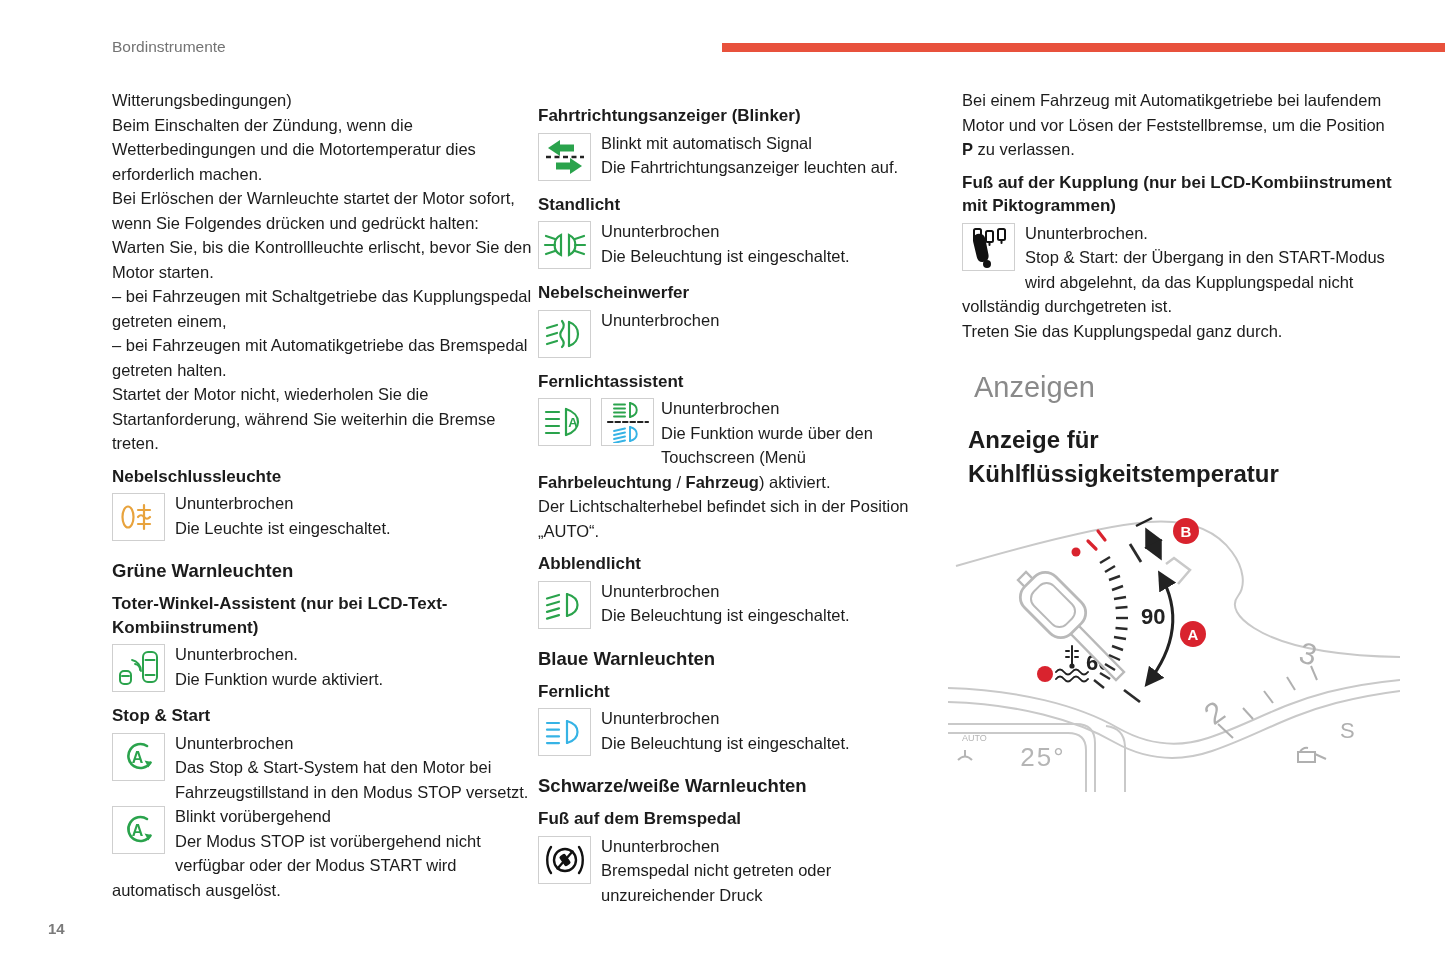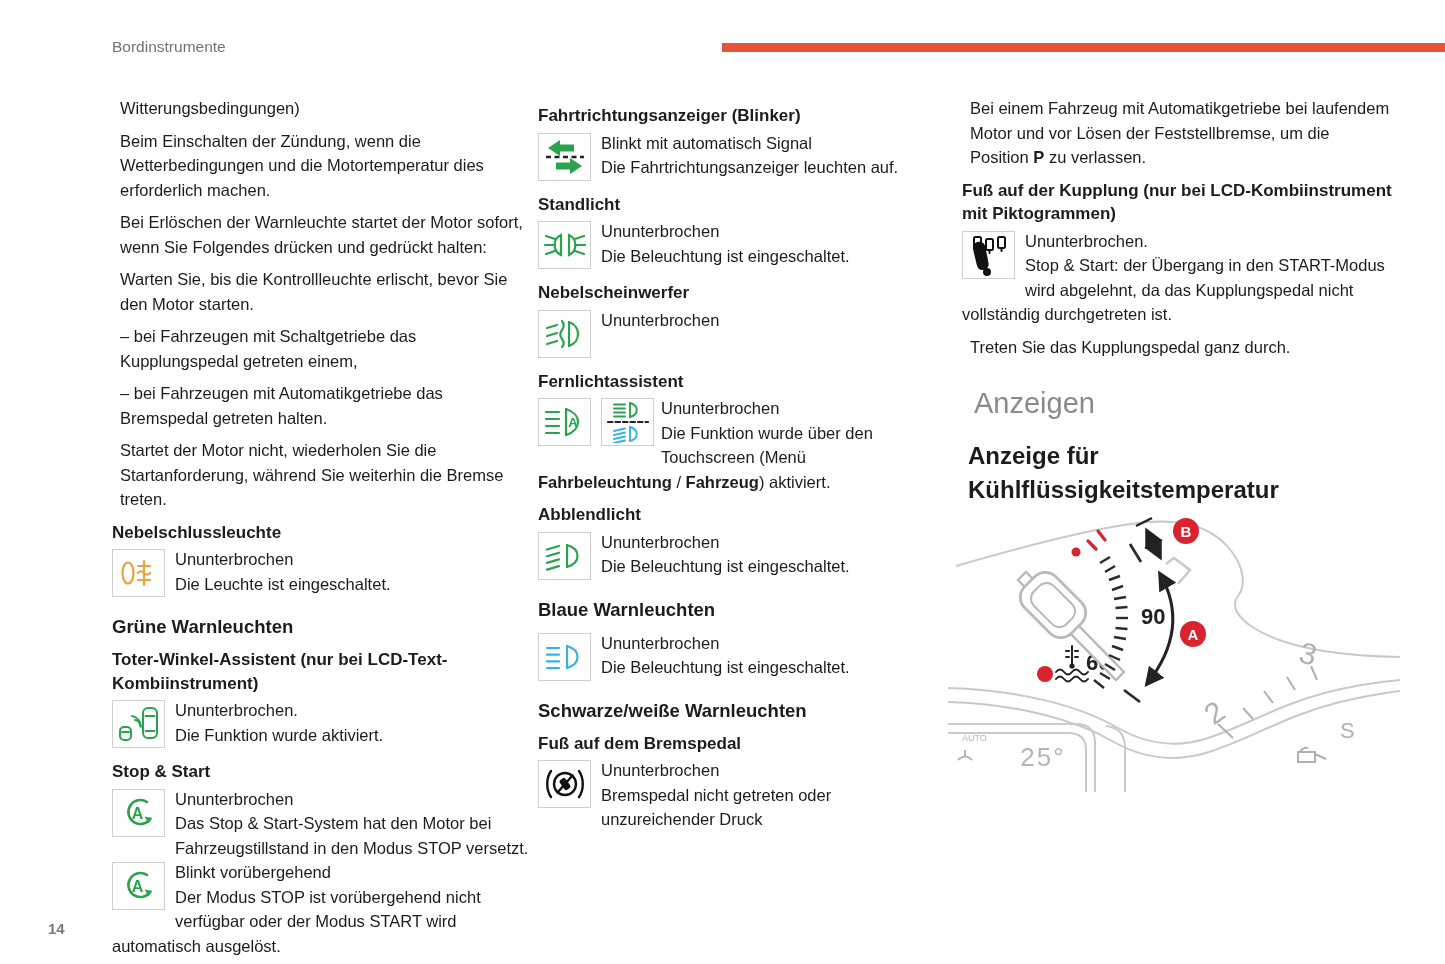--- a/index.html
+++ b/index.html
@@ -10,21 +10,21 @@
   }
   .runhead { position:absolute; left:112px; top:38px; font-size:15.5px; color:#737373; }
   .accentbar { position:absolute; left:722px; top:43px; width:723px; height:9px; background:#e8513c; }
   .pagenum { position:absolute; left:48px; top:920px; font-size:15px; font-weight:bold; color:#7a7a7a; }
 
   .col { position:absolute; top:88px; font-size:16.5px; line-height:24.5px; }
   #col-left  { left:112px; width:424px; }
   #col-mid   { left:538px; width:404px; }
   #col-right { left:962px; width:436px; }
 
-  .col p { margin:8px; }
+  .col p { margin:0; }
   .h   { font-size:17px;  font-weight:bold; margin:9px 0 3px; line-height:23.5px; }
   .sec { font-size:18.5px; font-weight:bold; margin:15px 0 9px; line-height:24px; }
   .entry { display:flow-root; }
   .iconbox {
     float:left; width:53px; height:48px; border:1px solid #cfcfcf; background:#fff;
     margin:2px 10px 3px 0; display:flex; align-items:center; justify-content:center;
   }
   .iconbox.second { margin-right:7px; }
   .anzeigen-h { font-size:29px; font-weight:400; color:#8a8a8a; margin:27px 12px 0; line-height:34px; }
   .coolant-h  { font-size:24px; font-weight:bold; color:#1c1c1c; margin:19px 6px 0; line-height:34px; }
@@ -183,39 +183,41 @@
           <line x1="19" y1="27.5" x2="8" y2="30"></line>
           <line x1="19" y1="31.5" x2="8" y2="34"></line>
           <line x1="19" y1="35.5" x2="8" y2="38"></line>
           <line x1="19" y1="39.5" x2="8" y2="42"></line>
         </g>
       </svg>
     </span>
     <div>Ununterbrochen</div>
     <div><span>Die Funktion wurde über den Touchscreen (Menü </span><b>Fahrbeleuchtung</b><span> / </span><b>Fahrzeug</b><span>) aktiviert.</span></div>
   </div>
+  <p>Der Lichtschalterhebel befindet sich in der Position „AUTO“.</p>
 
   <div class="h">Abblendlicht</div>
   <div class="entry">
     <span class="iconbox">
       <svg width="44" height="32" viewBox="0 0 44 32" fill="none" stroke="#2aa34c" stroke-width="2.2" stroke-linecap="round">
         <path d="M24 5 L24 27"></path>
         <path d="M24 5 C 38 9 38 23 24 27"></path>
         <line x1="16" y1="6" x2="4" y2="9.5"></line>
         <line x1="16" y1="12.7" x2="4" y2="16.2"></line>
         <line x1="16" y1="19.4" x2="4" y2="22.9"></line>
         <line x1="16" y1="26.1" x2="4" y2="29.6"></line>
       </svg>
     </span>
     <div>Ununterbrochen</div>
     <div>Die Beleuchtung ist eingeschaltet.</div>
   </div>
 
   <div class="sec">Blaue Warnleuchten</div>
 
+  <div class="h">Fernlicht</div>
   <div class="entry">
     <span class="iconbox">
       <svg width="44" height="32" viewBox="0 0 44 32" fill="none" stroke="#36b3e5" stroke-width="2.2" stroke-linecap="round">
         <path d="M24 5 L24 27"></path>
         <path d="M24 5 C 38 9 38 23 24 27"></path>
         <line x1="4" y1="7" x2="16" y2="7"></line>
         <line x1="4" y1="13.7" x2="16" y2="13.7"></line>
         <line x1="4" y1="20.4" x2="16" y2="20.4"></line>
         <line x1="4" y1="27.1" x2="16" y2="27.1"></line>
       </svg>

